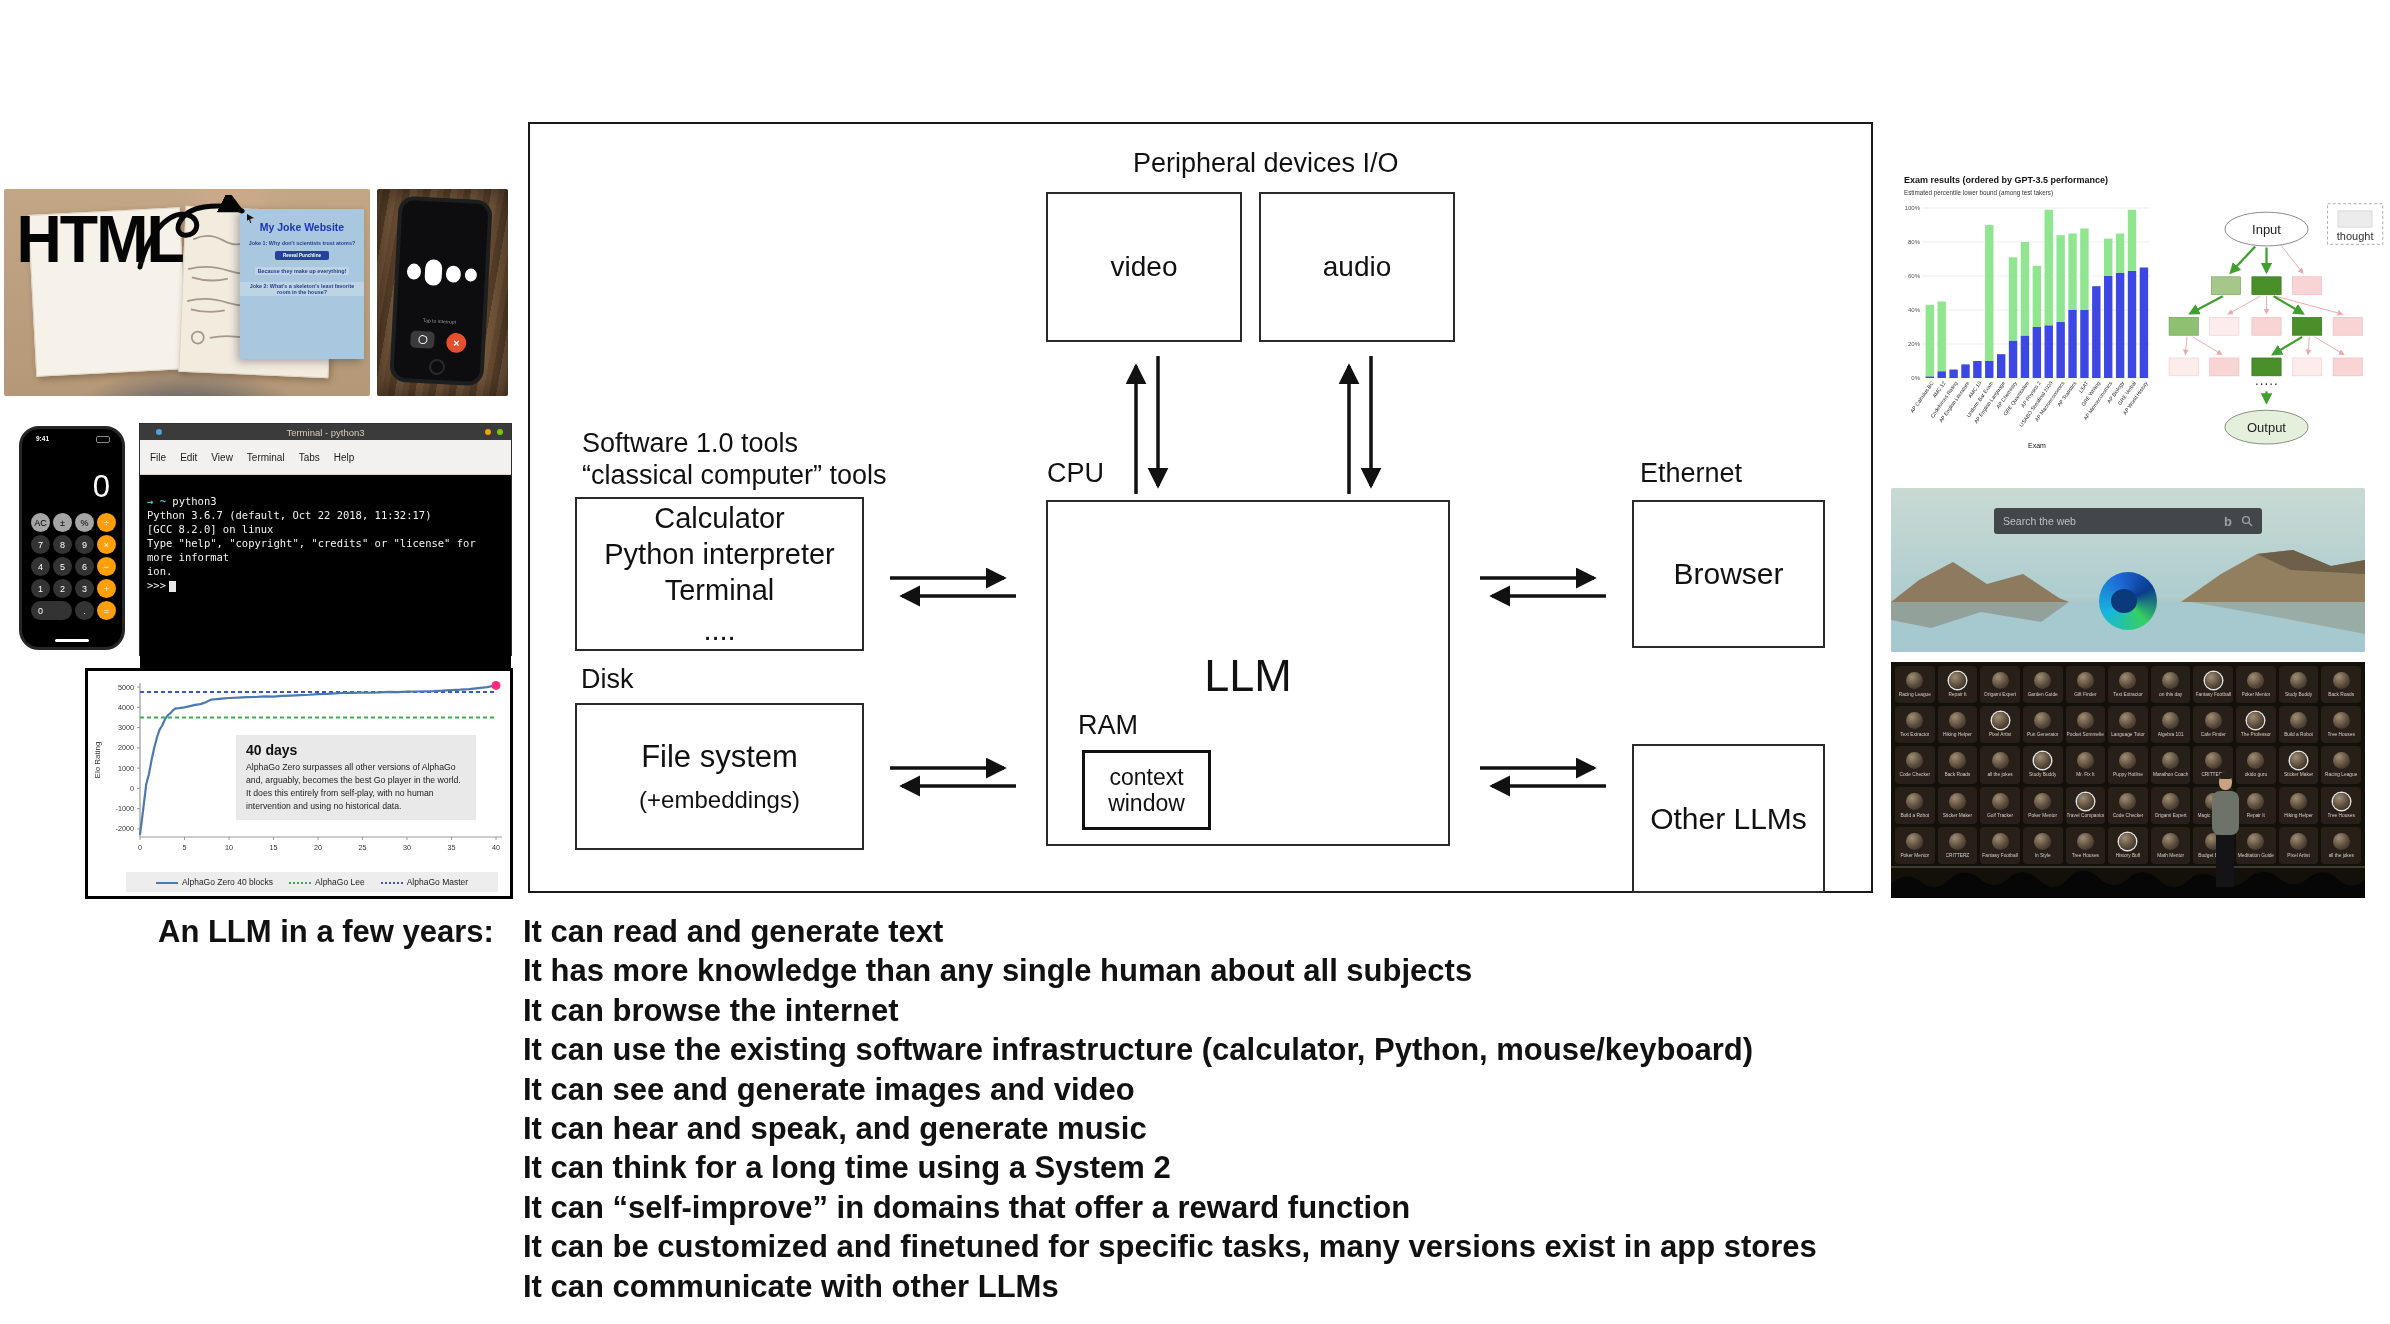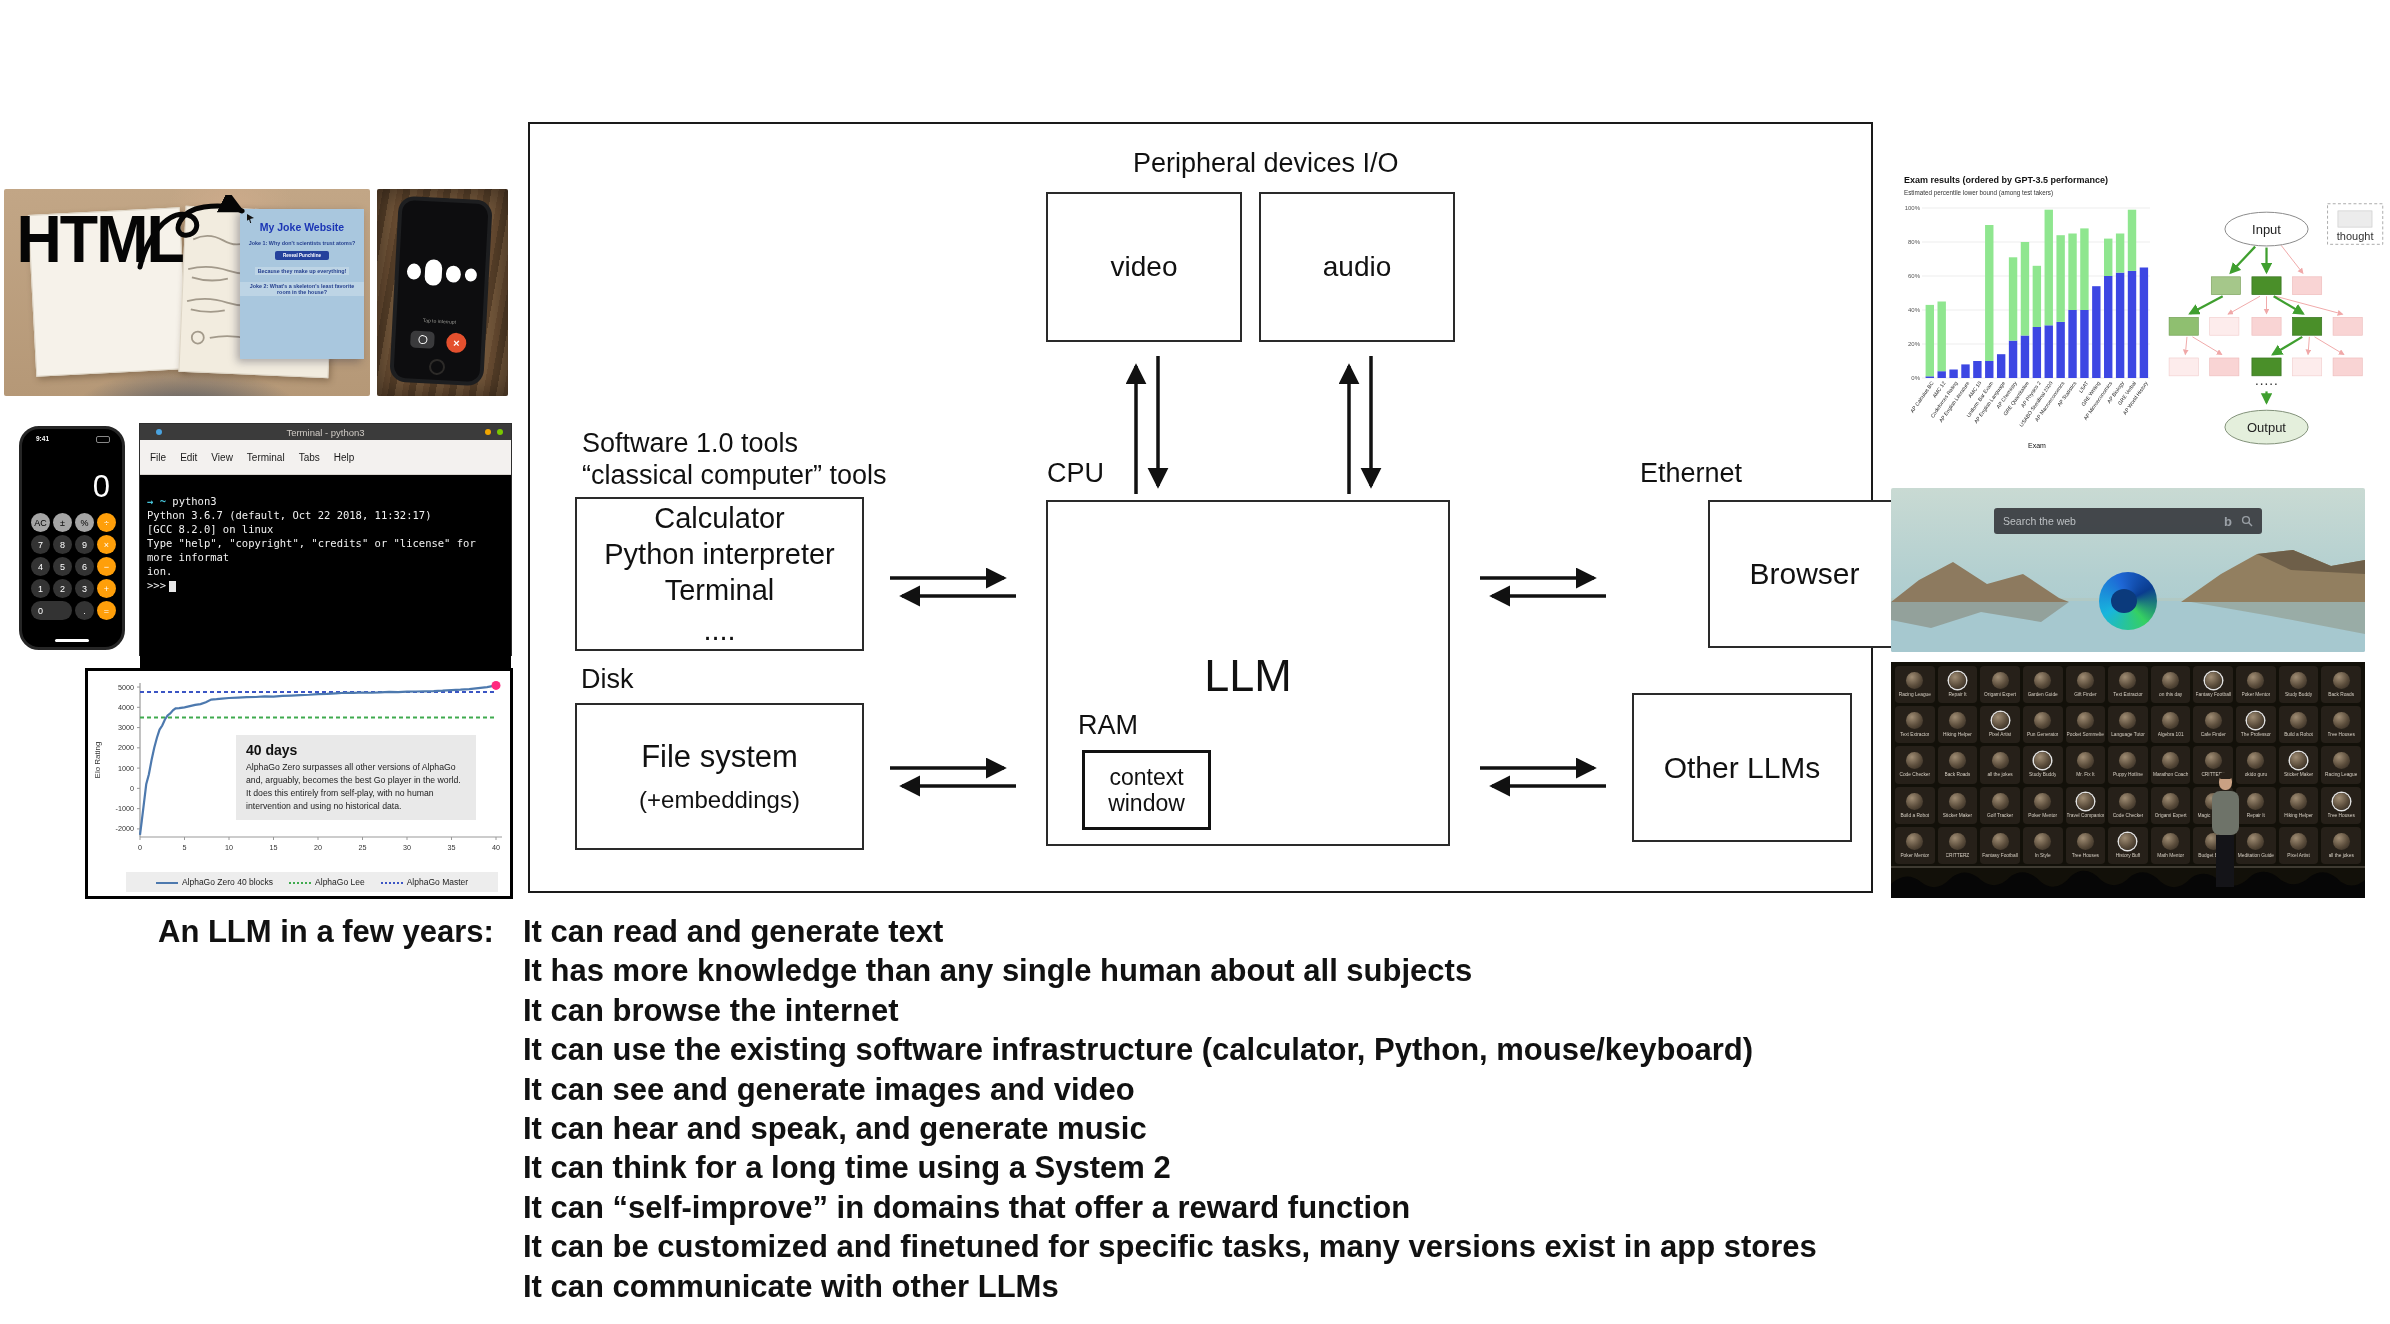--- a/index.html
+++ b/index.html
@@ -142,24 +142,24 @@
     <span>window</span>
   </div>
 
   <div class="dtext" style="left:581px;top:664px">Disk</div>
   <div class="dbox" style="left:575px;top:703px;width:289px;height:147px">
     <span style="font-size:31px">File system</span>
     <span style="font-size:24px;margin-top:11px">(+embeddings)</span>
   </div>
 
   <div class="dtext" style="left:1640px;top:458px">Ethernet</div>
-  <div class="dbox" style="left:1708px;top:500px;width:193px;height:148px;font-size:30px">
+  <div class="dbox" style="left:1632px;top:500px;width:193px;height:148px;font-size:30px">
       <span>Browser</span>
     </div>
-  <div class="dbox" style="left:1632px;top:693px;width:220px;height:149px;font-size:30px">
+  <div class="dbox" style="left:1632px;top:744px;width:193px;height:149px;font-size:30px">
       <span>Other LLMs</span>
     </div>
 
   <svg class="arrows" width="2390" height="1324">
     <defs>
       <marker id="ah" markerWidth="7" markerHeight="7" refX="5.2" refY="3" orient="auto">
         <path d="M0,0 L6,3 L0,6 Z" fill="#111"></path>
       </marker>
     </defs>
     <g stroke="#111" stroke-width="3.5">

